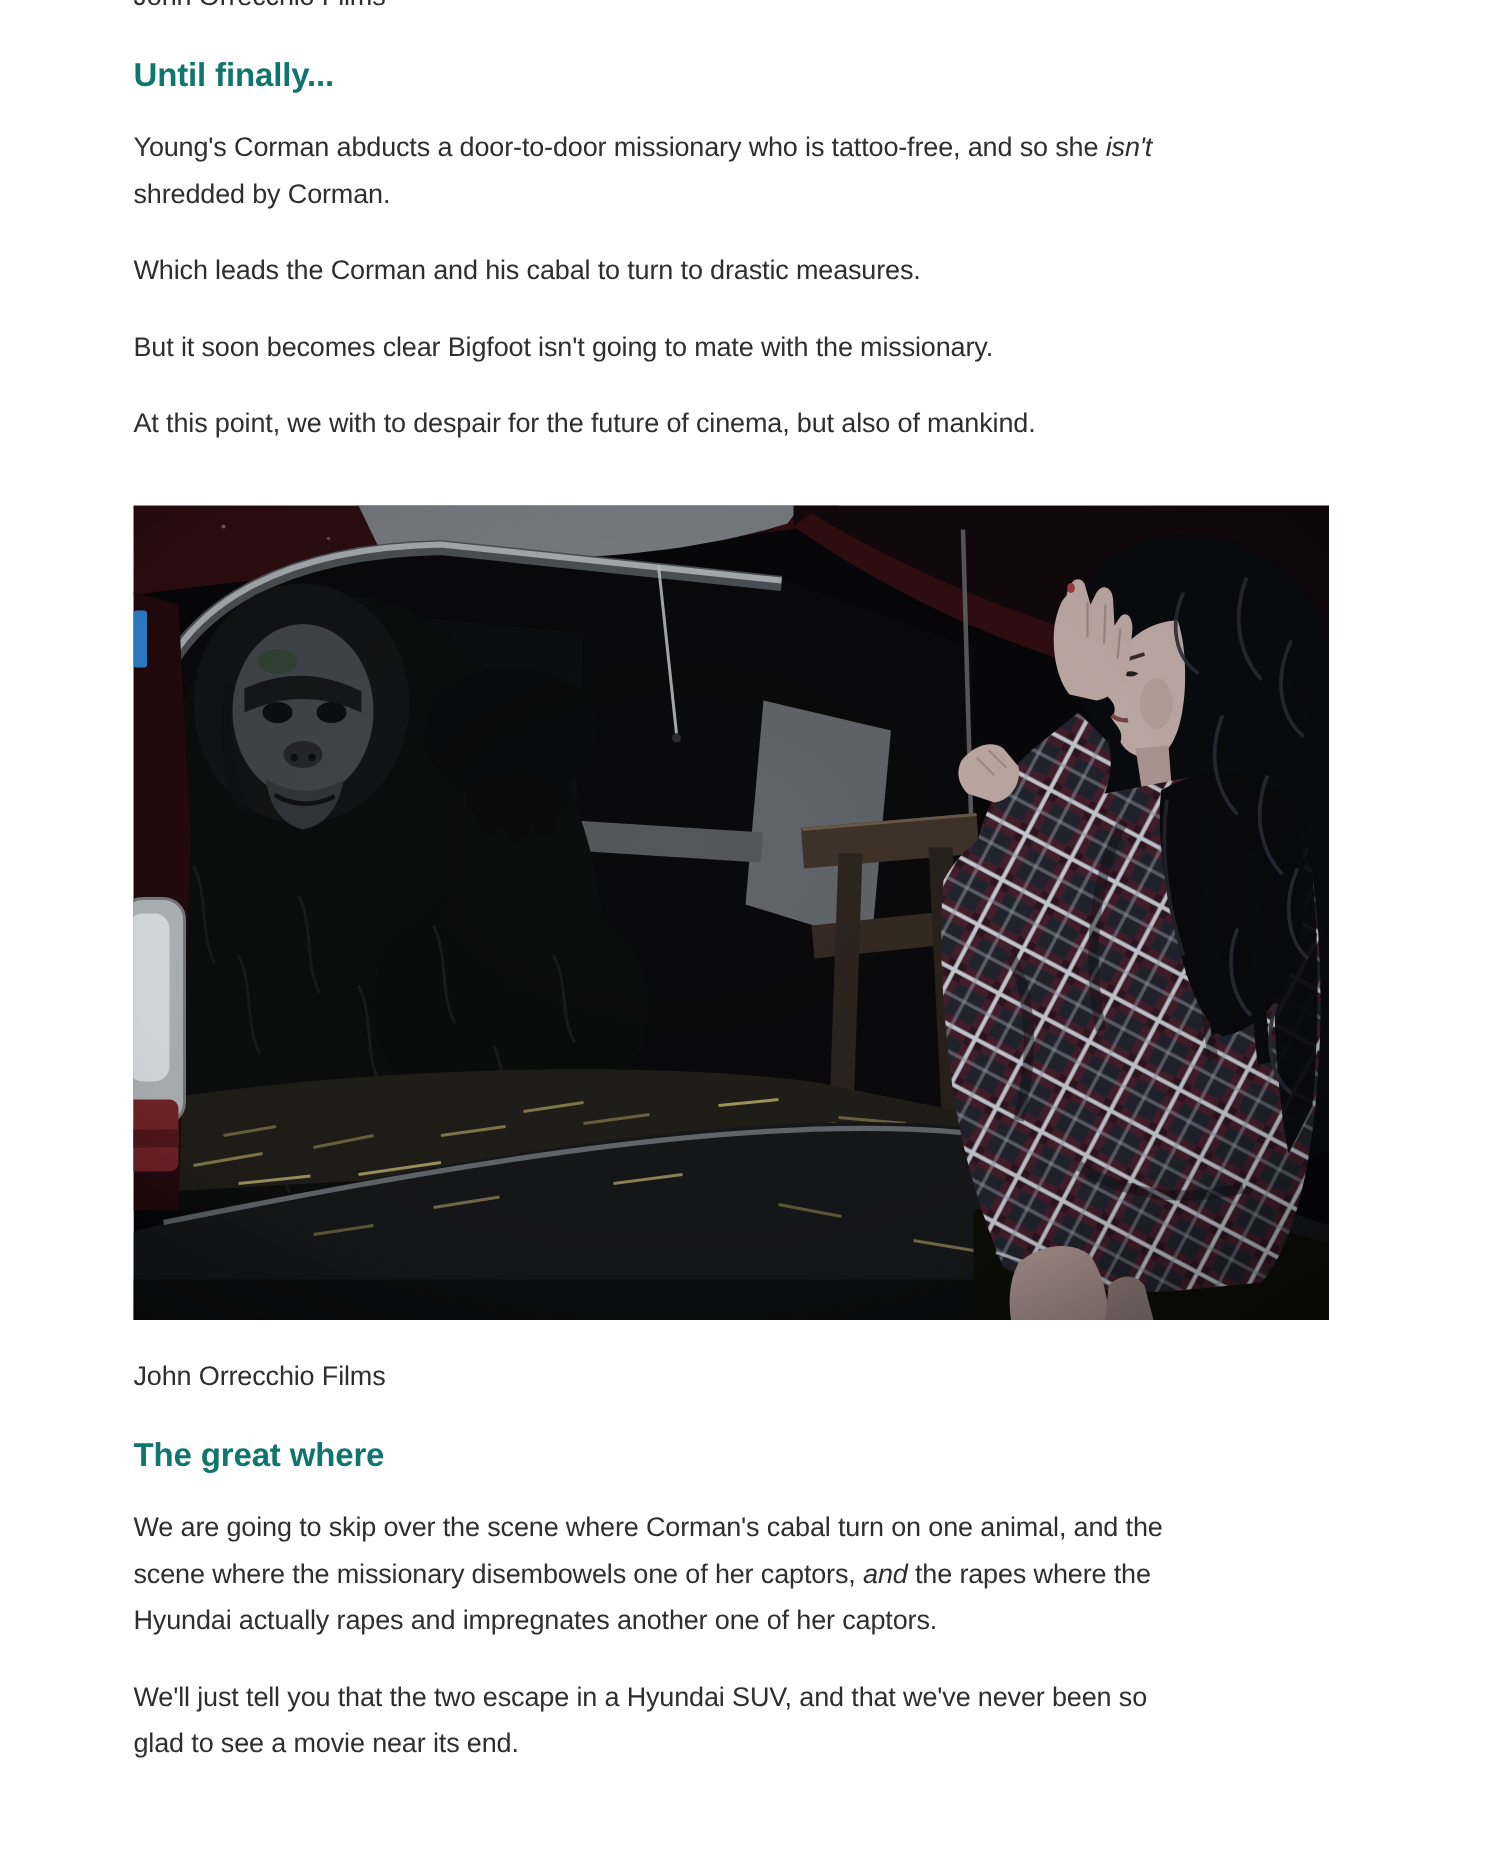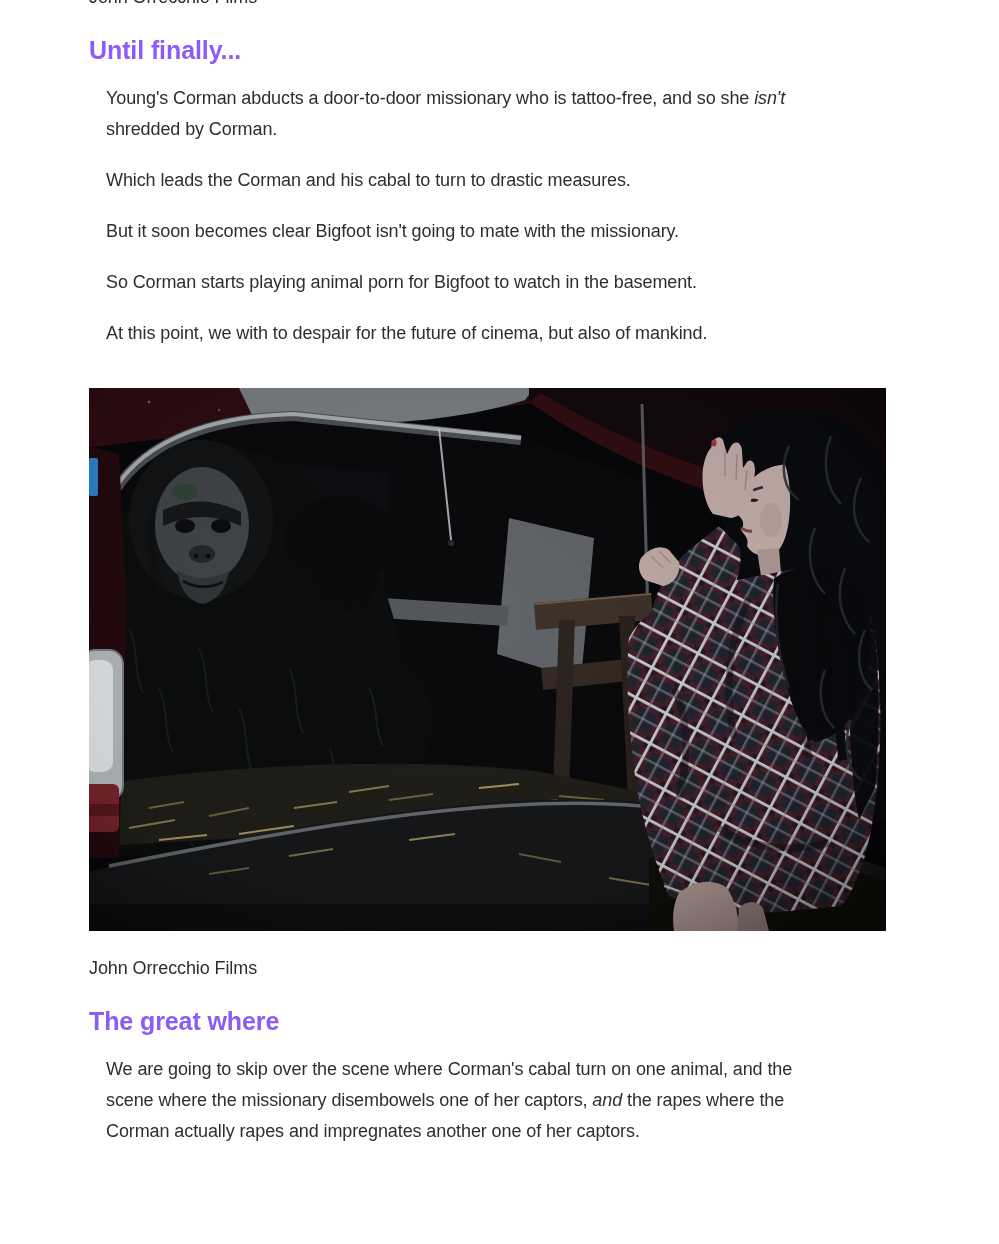--- a/index.html
+++ b/index.html
@@ -9,29 +9,29 @@
     height: 1244px;
     background: #ffffff;
     overflow: hidden;
     font-family: "Liberation Sans", sans-serif;
     color: #2e2e2e;
   }
   .content { margin-left: 89px; width: 797px; }
   .content p {
     font-size: 18px;
     line-height: 31px;
-    margin: 20px 17px;
+    margin: 20px 0;
     letter-spacing: -0.1px;
     color: #2e2e2e;
   }
   .content h3 {
-    font-size: 25px;
+    font-size: 22px;
     line-height: 26px;
     margin: 29px 0 0;
-    color: #8b5cf6;
+    color: #0f766e;
     letter-spacing: -0.1px;
   }
   .caption {
     font-size: 18px;
     color: #2e2e2e;
   }
   .caption-top { margin: -14px 0 0 !important; line-height: 22px !important; }
   .caption-below { margin: 26px 0 0 !important; line-height: 22px !important; }
   em { font-style: italic; }
   figure { margin: 39px 0 0; padding: 0; }
@@ -43,21 +43,20 @@
 <div class="page">
   <article class="content">
 
     <p class="caption caption-top">John Orrecchio Films</p>
 
     <h3>Until finally...</h3>
 
     <p><span>Young's Corman abducts a door-to-door missionary who is tattoo-free, and so she </span><em>isn't</em><br><span>shredded by Corman.</span></p>
     <p>Which leads the Corman and his cabal to turn to drastic measures.</p>
     <p>But it soon becomes clear Bigfoot isn't going to mate with the missionary.</p>
-    <p>So Corman starts playing animal porn for Bigfoot to watch in the basement.</p>
     <p>At this point, we with to despair for the future of cinema, but also of mankind.</p>
 
     <figure>
       <svg width="797" height="543" viewBox="0 0 797 543" role="img" aria-label="Bigfoot in SUV trunk with woman">
         <defs>
           <pattern id="plaid" width="34" height="34" patternUnits="userSpaceOnUse" patternTransform="rotate(28 0 0)">
             <rect width="34" height="34" fill="#23252f"></rect>
             <rect x="0" y="10" width="34" height="13" fill="#45202c"></rect>
             <rect x="10" y="0" width="13" height="34" fill="#45202c"></rect>
             <rect x="10" y="10" width="13" height="13" fill="#2f1621"></rect>
@@ -282,16 +281,17 @@
         </g>
 
         <rect x="0" y="0" width="797" height="543" fill="url(#vig)"></rect>
       </svg>
     </figure>
 
     <p class="caption caption-below">John Orrecchio Films</p>
 
     <h3>The great where</h3>
 
-    <p><span>We are going to skip over the scene where Corman's cabal turn on one animal, and the</span><br><span>scene where the missionary disembowels one of her captors, </span><em>and</em><span> the rapes where the</span><br><span>Corman actually rapes and impregnates another one of her captors.</span></p>
+    <p><span>We are going to skip over the scene where Corman's cabal turn on one animal, and the</span><br><span>scene where the missionary disembowels one of her captors, </span><em>and</em><span> the rapes where the</span><br><span>Hyundai actually rapes and impregnates another one of her captors.</span></p>
+    <p><span>We'll just tell you that the two escape in a Hyundai SUV, and that we've never been so</span><br><span>glad to see a movie near its end.</span></p>
 
   </article>
 </div>
 
 </body></html>

